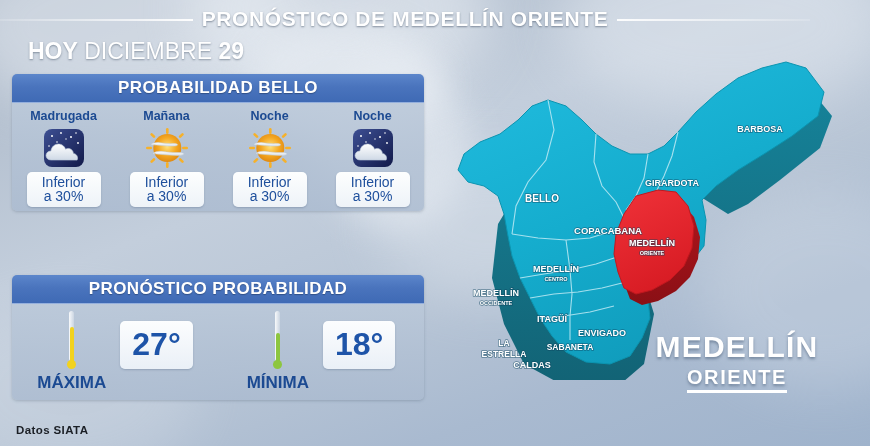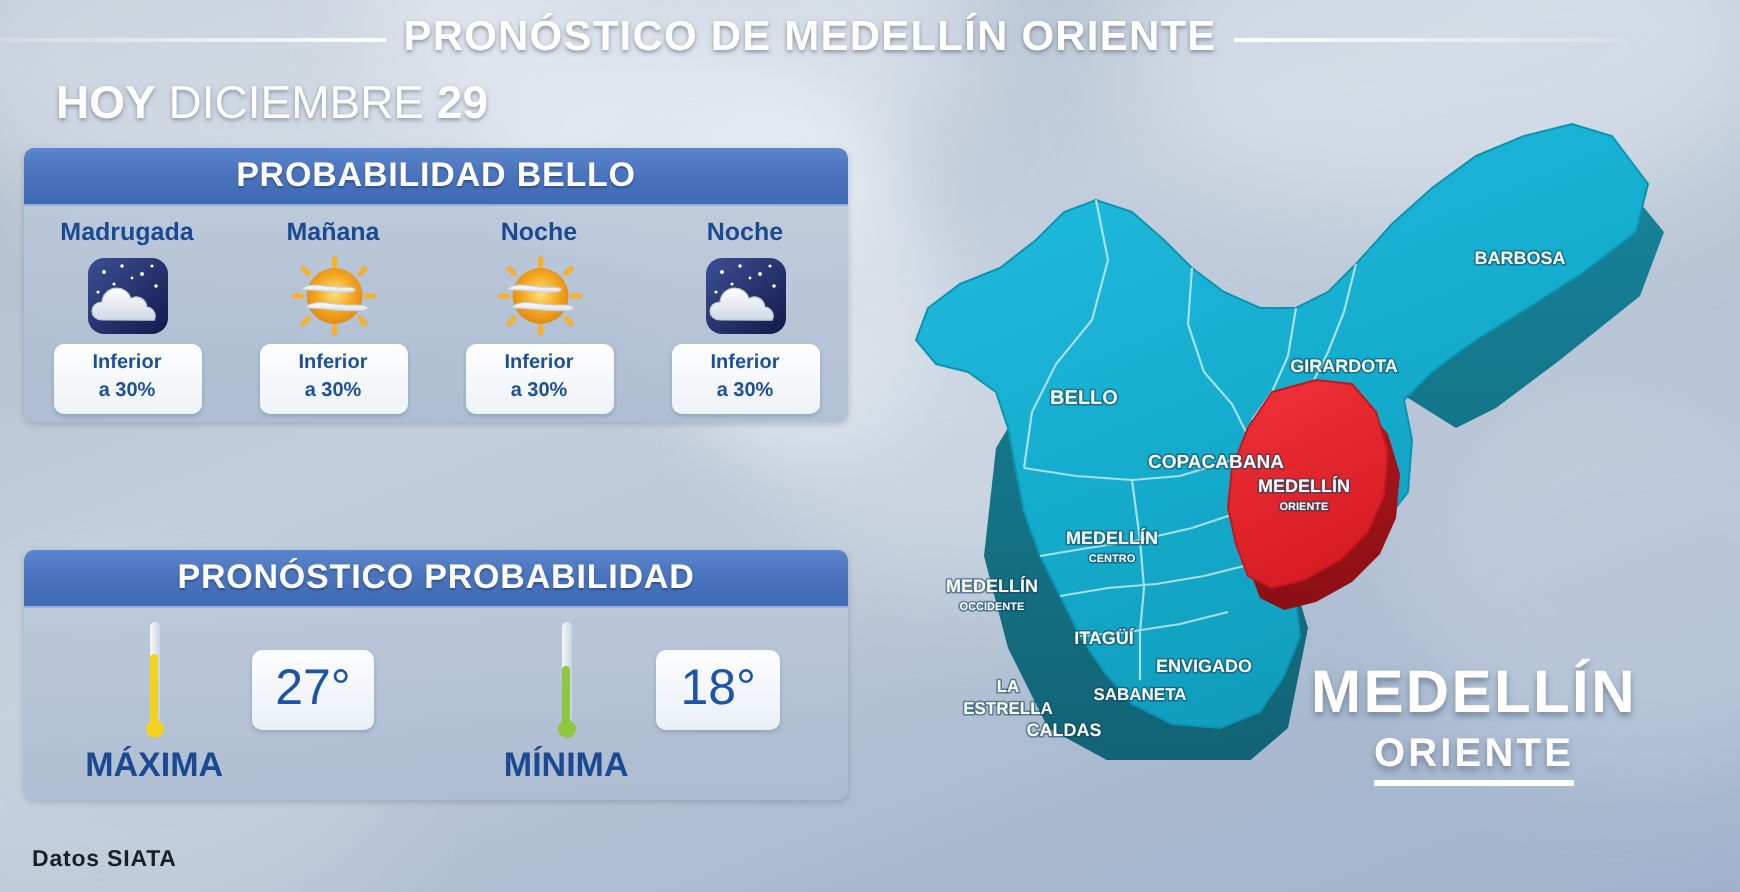--- a/index.html
+++ b/index.html
@@ -49,41 +49,41 @@
   #rain-panel .panel-body{height:108px;position:relative;}
   .rain-cols{display:flex;height:100%;}
   .rain-col{flex:1;display:flex;flex-direction:column;align-items:center;padding-top:6px;}
   .rc-label{font-size:12.5px;font-weight:bold;color:#1c4a92;}
   .rc-icon{height:48px;display:flex;align-items:center;justify-content:center;margin-top:1px;}
   .rc-val{
     background:linear-gradient(180deg,#fdfefe,#eef3f8);
     border-radius:5px;padding:3px 7px 4px;min-width:60px;text-align:center;
     box-shadow:0 1px 2px rgba(70,90,115,.3);
   }
-  .rc-val span{display:block;font-size:10px;font-weight:bold;color:#1e4f9c;line-height:14px;}
+  .rc-val span{display:block;font-size:14px;font-weight:normal;color:#1e4f9c;line-height:14px;}
 
   
   #temp-panel{top:275px;}
   #temp-panel .panel-body{height:96px;position:relative;}
   .temp-row{display:flex;height:100%;align-items:center;}
   .temp-half{flex:1;display:flex;align-items:center;justify-content:center;gap:14px;}
   .thermo-wrap{display:flex;flex-direction:column;align-items:center;}
   .thermo{position:relative;width:9px;height:58px;}
   .thermo .stem{position:absolute;left:2px;top:0;width:5px;height:50px;border-radius:3px;
                 background:linear-gradient(90deg,rgba(255,255,255,.9),rgba(255,255,255,.25));}
   .thermo .fill{position:absolute;left:2.5px;width:4px;border-radius:2px;}
   .thermo .bulb{position:absolute;left:0;bottom:0;width:9px;height:9px;border-radius:50%;}
   .thermo-label{margin-top:4px;font-size:17px;font-weight:bold;color:#1c4a92;}
   .temp-val{
     background:linear-gradient(180deg,#fcfdfe,#eaf0f7);
     border-radius:5px;padding:5px 12px 6px;
     box-shadow:0 1px 2px rgba(70,90,115,.3);
     margin-bottom:14px;
   }
-  .temp-val span{font-size:25px;font-weight:normal;color:#1e54a8;}
+  .temp-val span{font-size:32px;font-weight:bold;color:#1e54a8;}
 
   
   .footer{position:absolute;left:16px;top:424px;font-size:11.5px;font-weight:bold;color:#1b1f25;letter-spacing:.4px;}
 
   
   .map-wrap{position:absolute;left:420px;top:50px;width:432px;height:330px;}
   .map-wrap svg{display:block;}
   .mlabel{font-family:"Liberation Sans",sans-serif;fill:#ffffff;font-weight:bold;
           paint-order:stroke;stroke:rgba(14,70,95,.55);stroke-width:1.6px;stroke-linejoin:round;}
 

